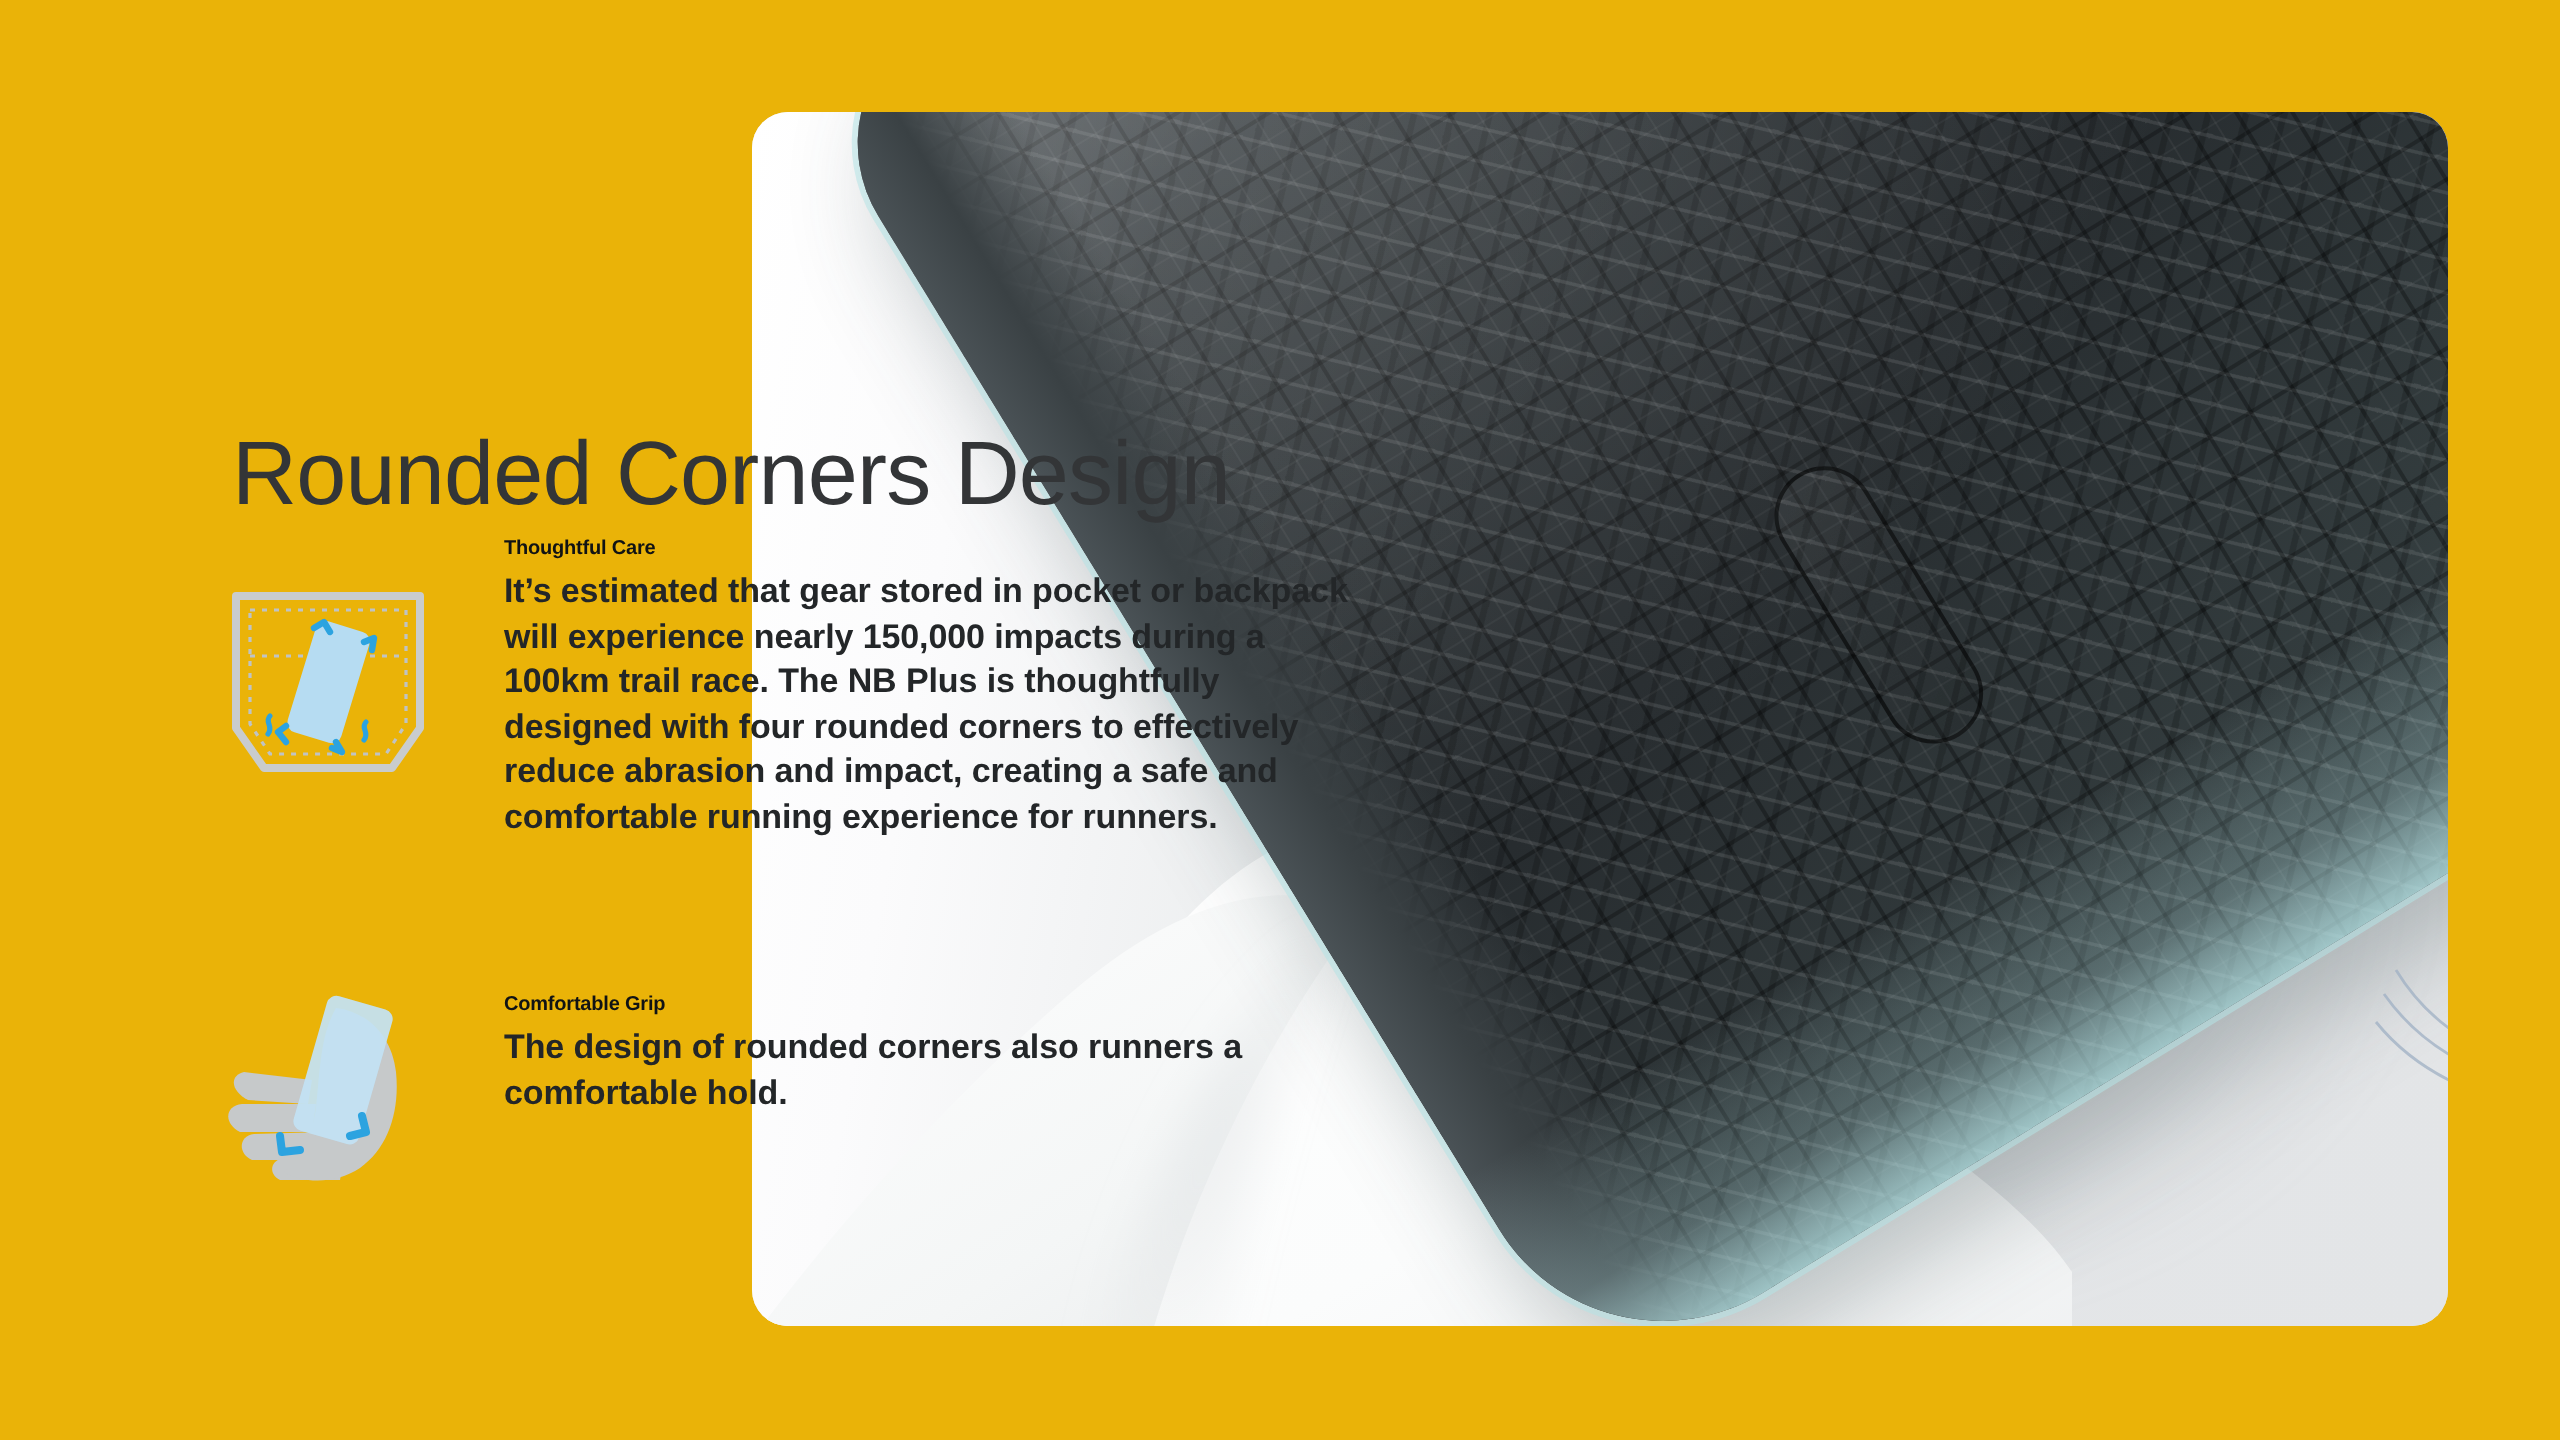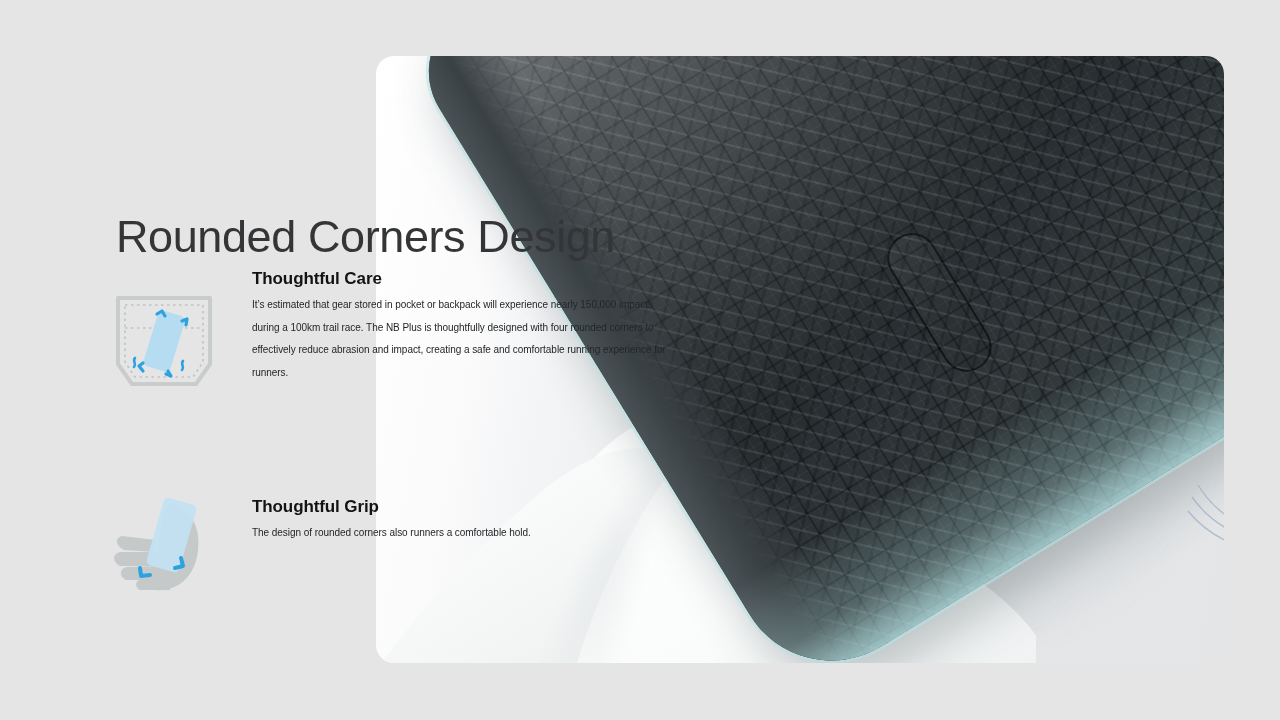--- a/index.html
+++ b/index.html
@@ -4,21 +4,21 @@
 <title>Rounded Corners Design</title>
 <style>
   html,body{margin:0;padding:0;}
   body{
     width:1280px;height:720px;
     background:#ffffff;
     font-family:"Liberation Sans","DejaVu Sans",sans-serif;
     overflow:hidden;
     position:relative;
   }
-  .slide{position:absolute;inset:0;background:#e5e5e5;overflow:hidden;}
+  .slide{position:absolute;inset:0;background:#eab308;overflow:hidden;}
 
   
   .hero-panel{
     position:absolute;
     left:376px;top:56px;
     width:848px;height:607px;
     border-radius:18px;
     overflow:hidden;
     background:#e4e6e7;
   }
@@ -129,31 +129,32 @@
 
   .feat-icon{
     position:absolute;left:0;top:0;
     width:108px;height:100px;
   }
   .feature.f1 .feat-icon{top:24px;}
   .feature.f2 .feat-icon{top:0px;}
 
   .feat-body{position:absolute;left:142px;top:0;width:430px;}
   .feat-heading{
-    font-size:17px;font-weight:700;color:#111314;
+    font-size:10px;font-weight:700;color:#111314;
     letter-spacing:-.1px;
     margin:0 0 4px 0;
     line-height:1.3;
   }
   .feat-text{
-    font-size:10px;color:#232628;
+    font-size:17px;color:#232628;
     line-height:22.5px;
     letter-spacing:-.05px;
     margin:0;
     white-space:pre-line;
+    font-weight:bold;
   }
 </style>
 </head>
 <body>
 
 <div class="slide">
 
   <div class="hero-panel">
     <div class="hero-bg"></div>
 
@@ -251,18 +252,18 @@
       <g transform="rotate(16 60 48)">
         <rect x="42" y="4" width="34" height="70" rx="5" fill="#b6dcf2" opacity="0.92"></rect>
         <rect x="42" y="4" width="34" height="70" rx="5" fill="#ffffff" opacity="0.16"></rect>
       </g>
       <g stroke="#2ca3e0" stroke-width="4" fill="none" stroke-linecap="round" stroke-linejoin="round">
         <path d="M30,72 L31,80 L40,79"></path>
         <path d="M71,62 L73,70 L65,72"></path>
       </g>
     </svg>
     <div class="feat-body">
-      <div class="feat-heading">Thoughtful Grip</div>
+      <div class="feat-heading">Comfortable Grip</div>
       <p class="feat-text">The design of rounded corners also runners a comfortable hold.</p>
     </div>
   </div>
 
 </div>
 
 </body></html>

